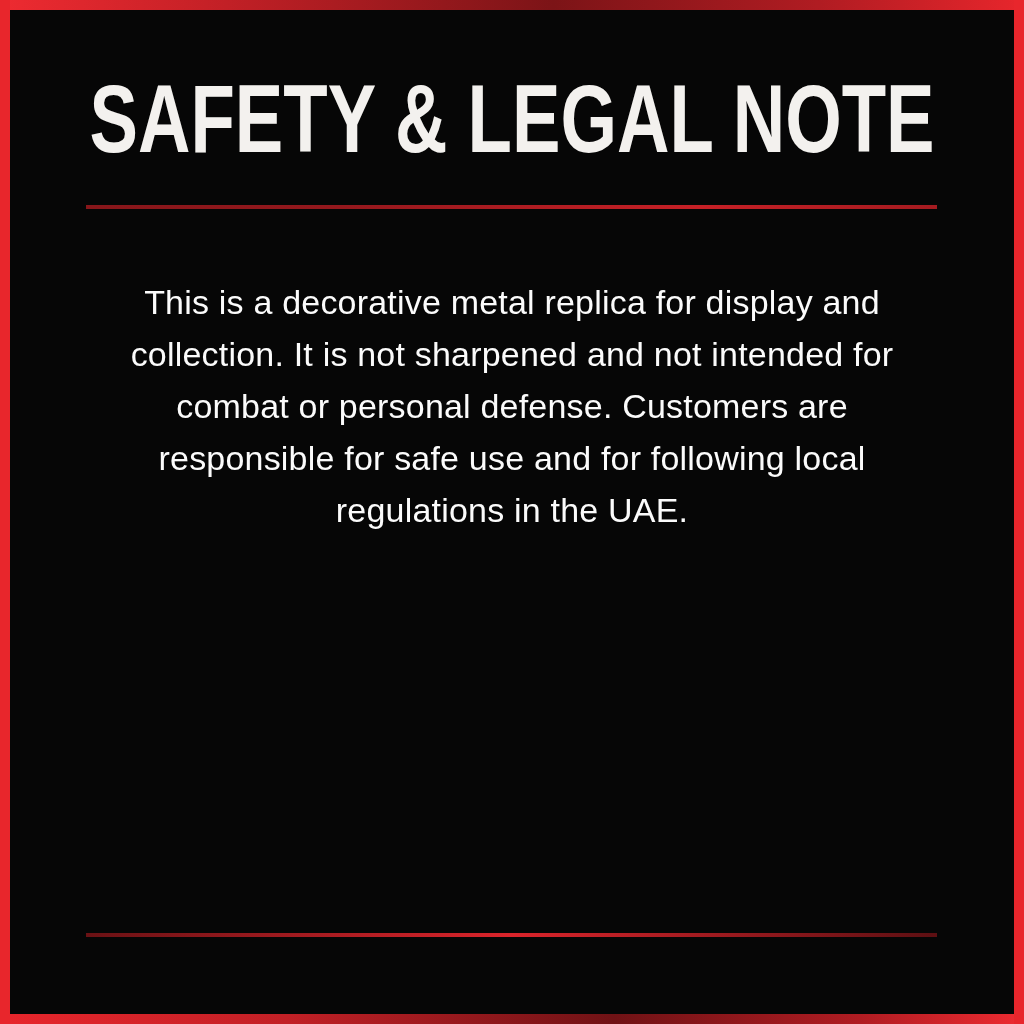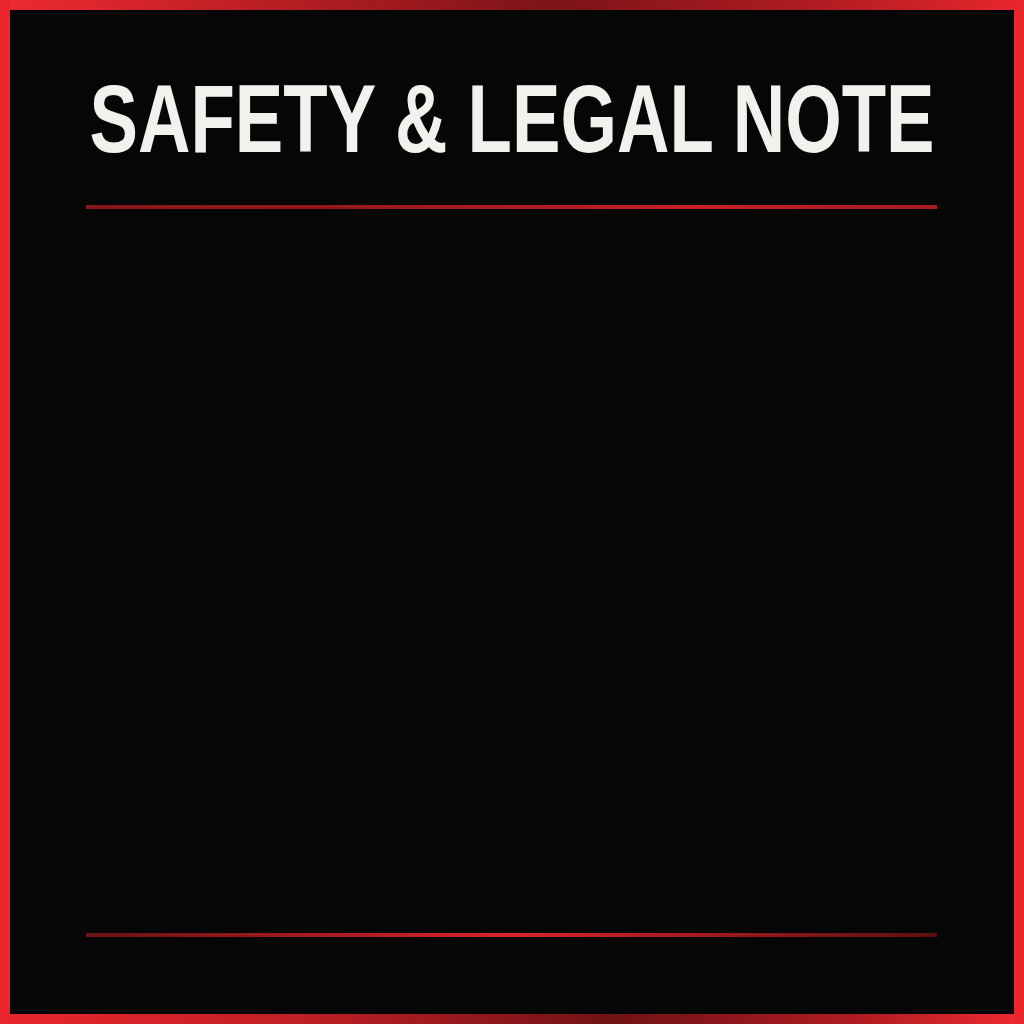--- a/index.html
+++ b/index.html
@@ -85,17 +85,22 @@
   <div class="frame-edge frame-bottom"></div>
   <div class="frame-edge frame-left"></div>
   <div class="frame-edge frame-right"></div>
 
   <svg class="title-svg" viewBox="0 0 1024 110">
     <text x="512" y="86" text-anchor="middle" font-size="96" textLength="845" lengthAdjust="spacingAndGlyphs">SAFETY &amp; LEGAL NOTE</text>
   </svg>
 
   <div class="rule rule-top"></div>
 
+  <div class="body-text para-1">This is a decorative metal replica for display and
+collection. It is not sharpened and not intended for
+combat or personal defense. Customers are
+responsible for safe use and for following local
+regulations in the UAE.</div>
 
 
   <div class="rule rule-bottom"></div>
 
 </div>
 
 </body></html>

